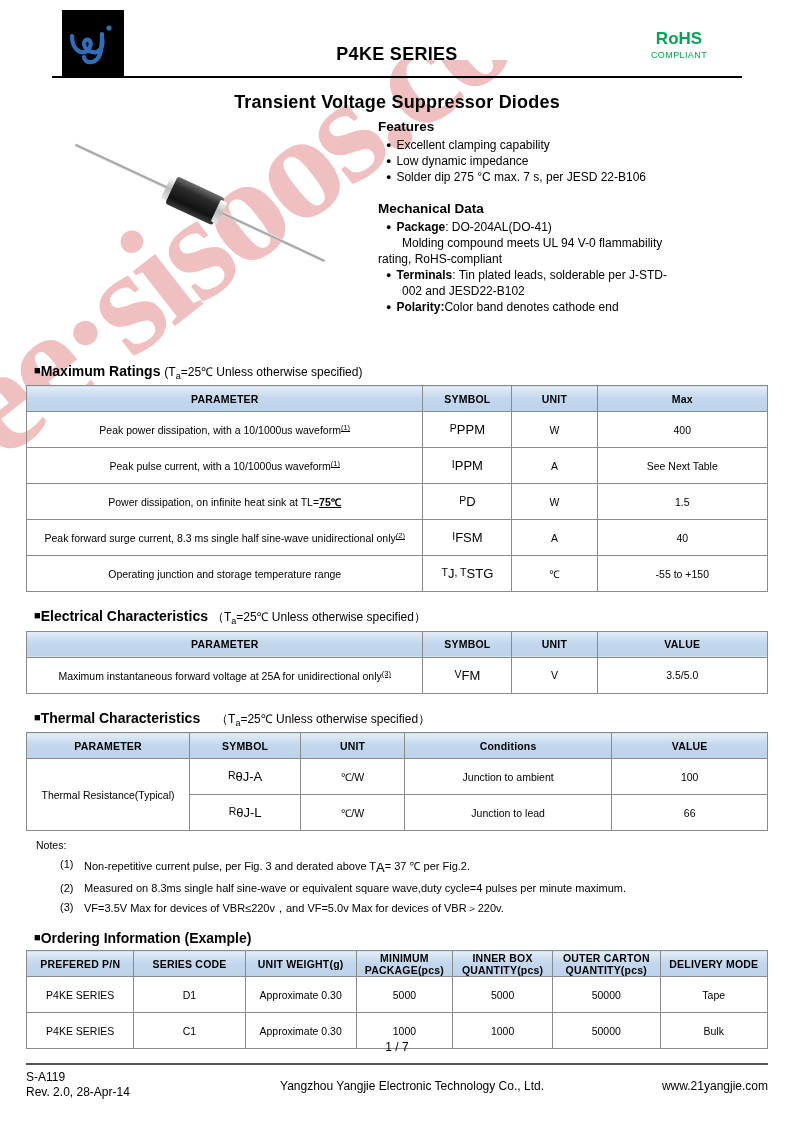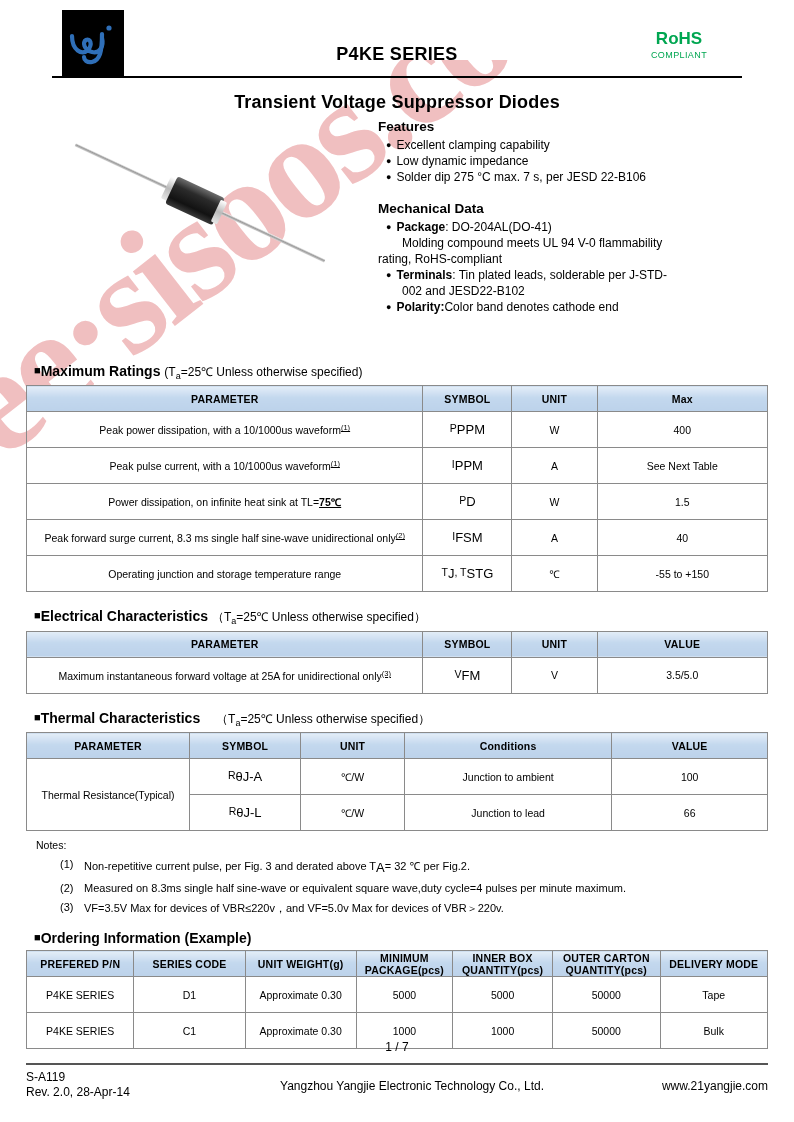--- a/index.html
+++ b/index.html
@@ -363,21 +363,21 @@
         <td>66</td>
       </tr>
     </tbody>
   </table>
 
   <div id="notes">
     <div class="notes-title">Notes:</div>
 
     <div class="note-row">
       <span class="num">(1)</span>
-      <span class="txt"><span>Non-repetitive current pulse, per Fig. 3 and derated above T</span><sub class="sub">A</sub><span>= 32  ℃ per Fig.2.</span></span>
+      <span class="txt"><span>Non-repetitive current pulse, per Fig. 3 and derated above T</span><sub class="sub">A</sub><span>= 37  ℃ per Fig.2.</span></span>
     </div>
     <div class="note-row">
       <span class="num">(2)</span>
       <span class="txt">Measured on 8.3ms single half sine-wave or equivalent square wave,duty cycle=4 pulses per minute maximum.</span>
     </div>
     <div class="note-row">
       <span class="num">(3)</span>
       <span class="txt">VF=3.5V Max for devices of VBR≤220v，and  VF=5.0v Max for devices of VBR＞220v.</span>
     </div>
   </div>

